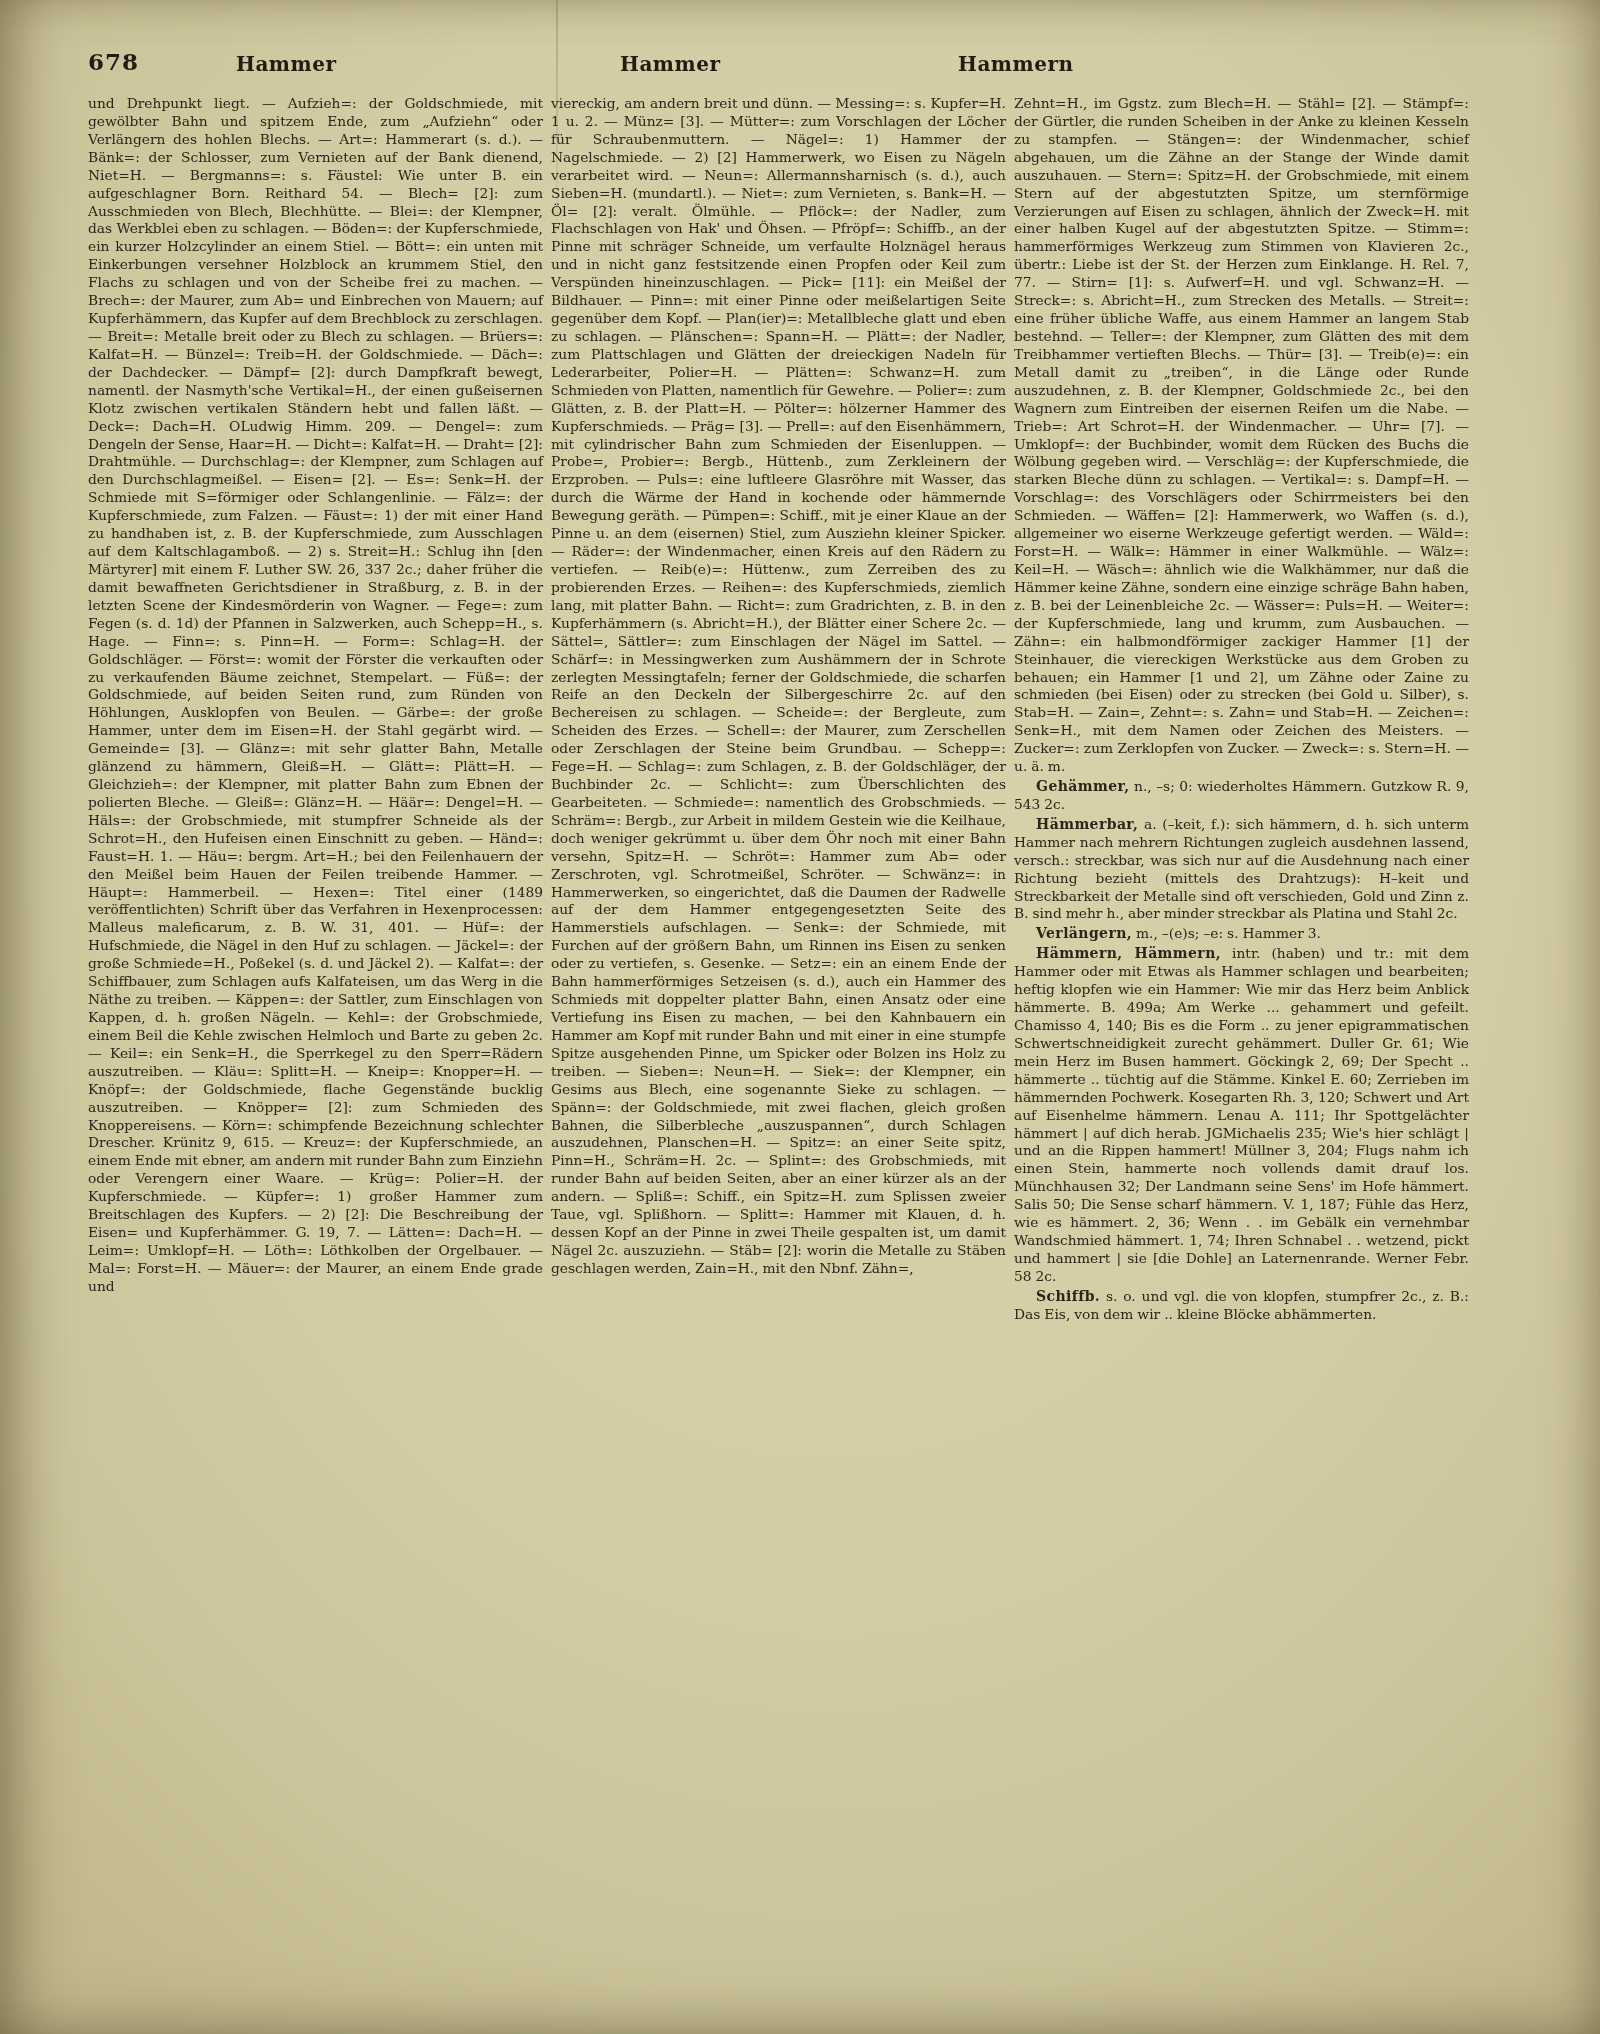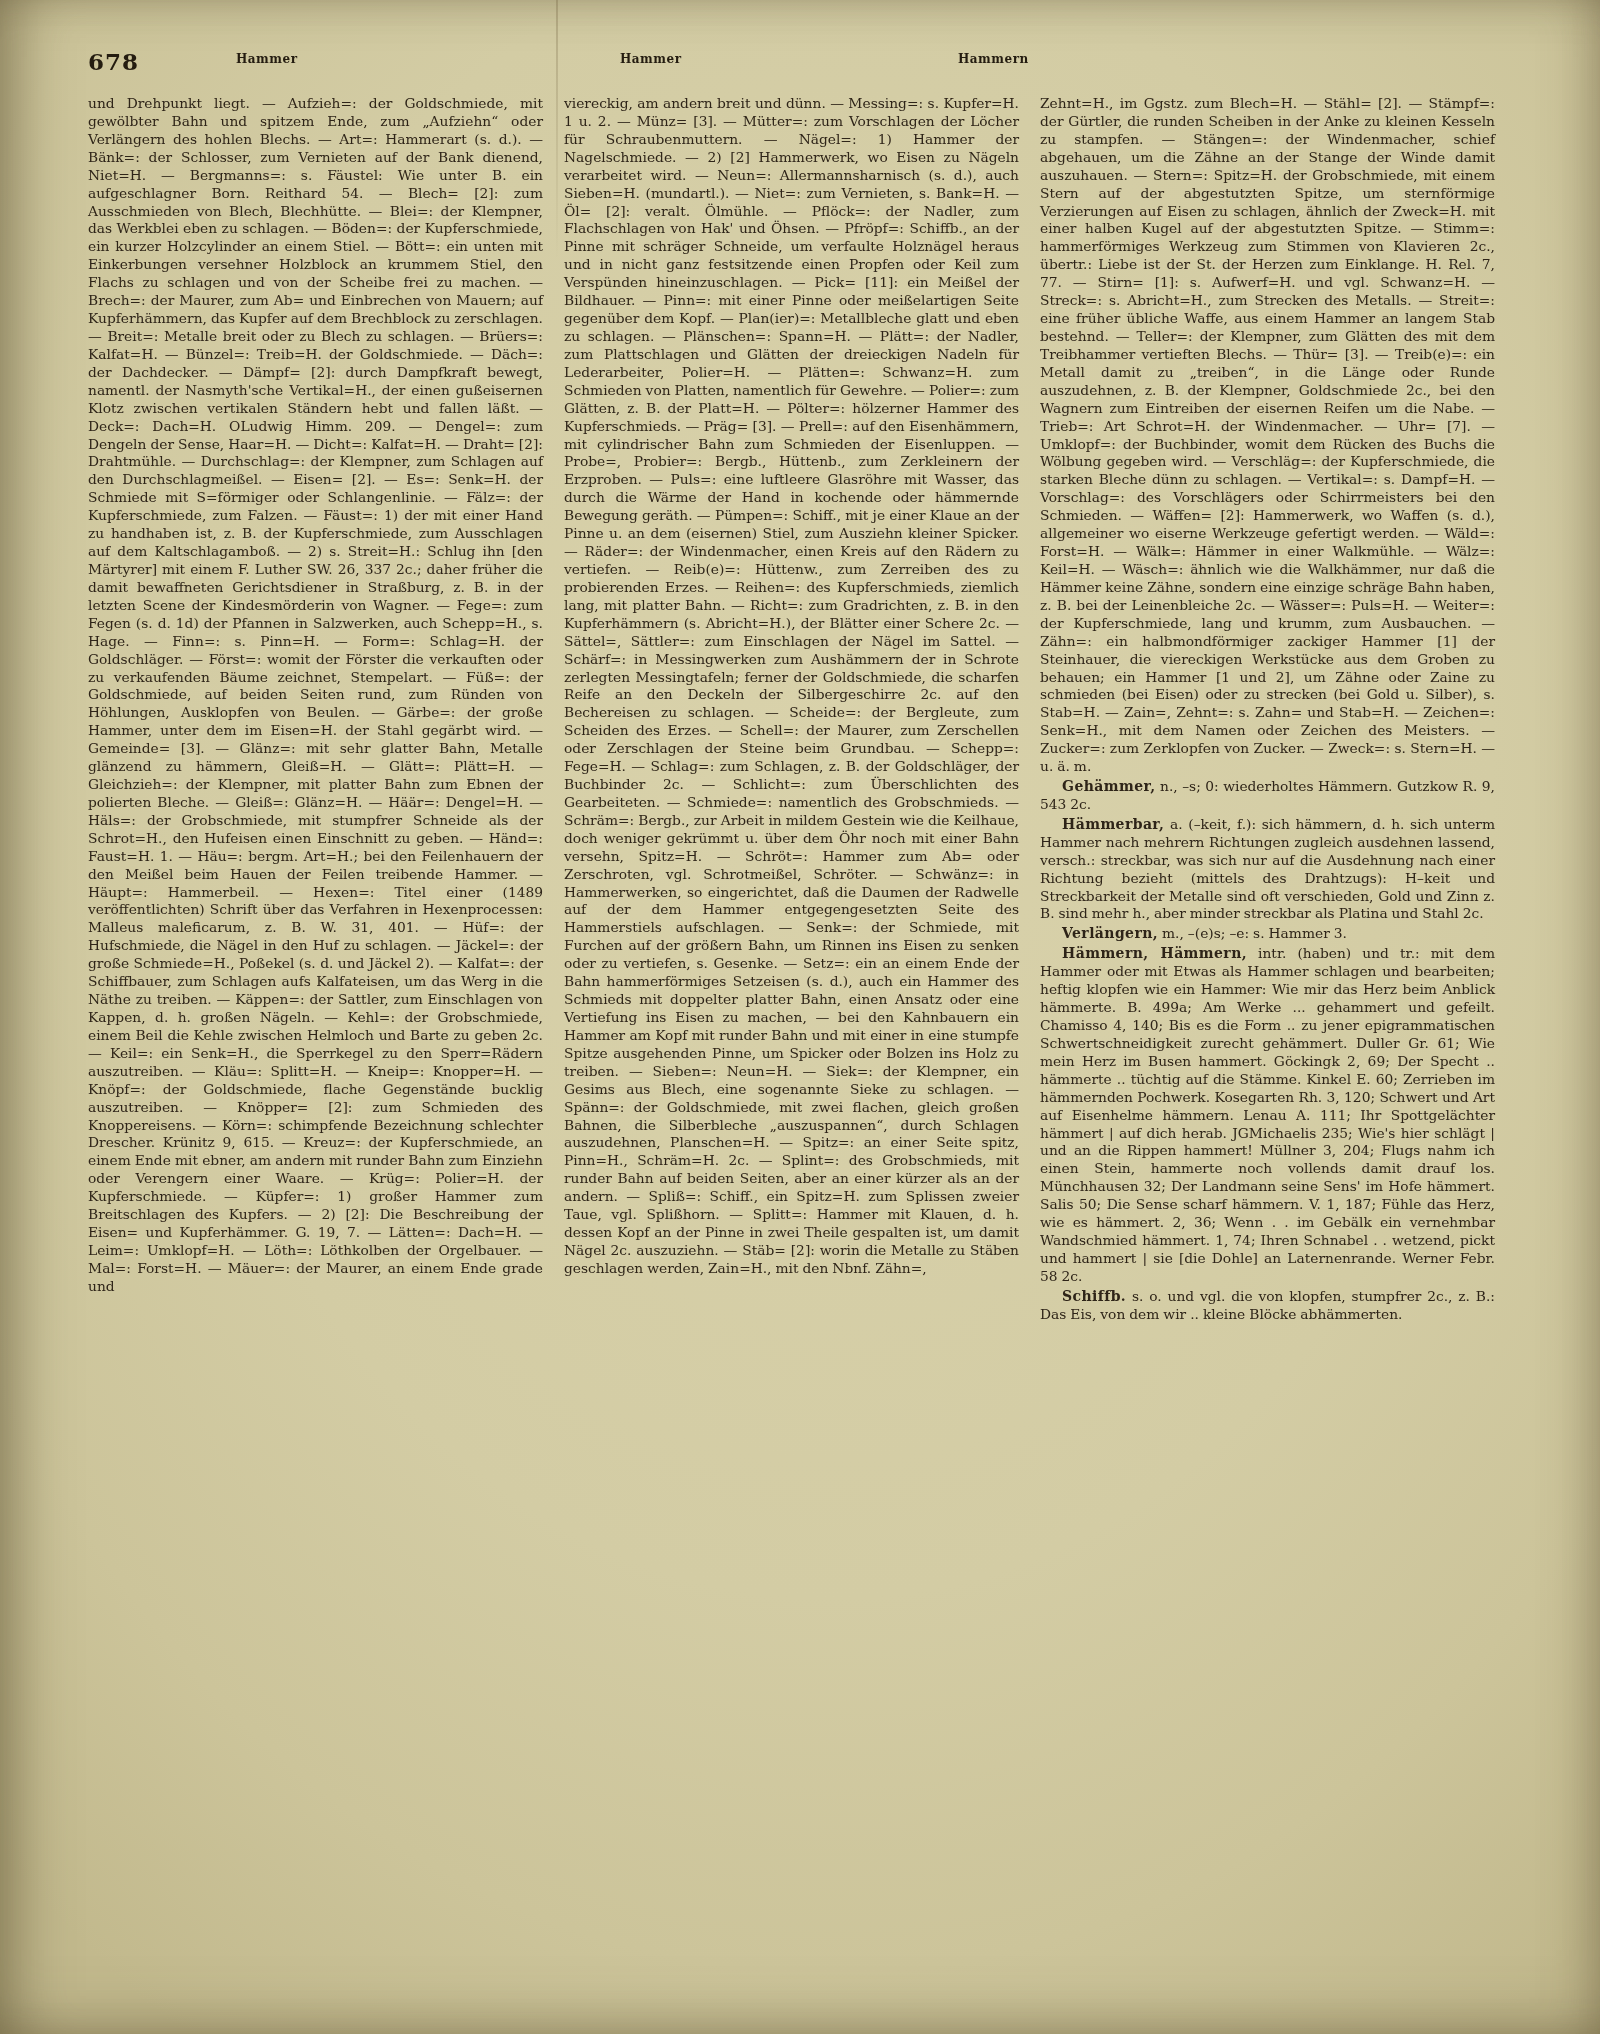--- a/index.html
+++ b/index.html
@@ -21,26 +21,26 @@
     position:absolute;top:0;left:556px;width:2px;height:260px;
     background:linear-gradient(to bottom, rgba(120,105,70,.35), rgba(120,105,70,0));
   }
   .page-header{position:absolute;top:48px;left:0;width:100%;height:34px;}
   .page-number{
     position:absolute;left:88px;top:0;
     font-size:23px;font-weight:bold;letter-spacing:1px;color:#241c10;
   }
   .running-head{
     position:absolute;top:4px;
-    font-size:12px;font-weight:bold;letter-spacing:.5px;color:#241c10;
+    font-size:20px;font-weight:bold;letter-spacing:.5px;color:#241c10;
   }
   .rh1{left:236px;} .rh2{left:620px;} .rh3{left:958px;}
   .text-block{
     position:absolute;top:95px;left:88px;
-    display:flex;gap:21px;
+    display:flex;gap:8px;
   }
   .col{width:455px;}
   .para{
     margin:0;
     font-size:13.8px;line-height:1.3;
     text-align:justify;
     word-spacing:-0.4px;
   }
   .para + .para{margin-top:1px;}
   .entry{ text-indent:1.6em; }

